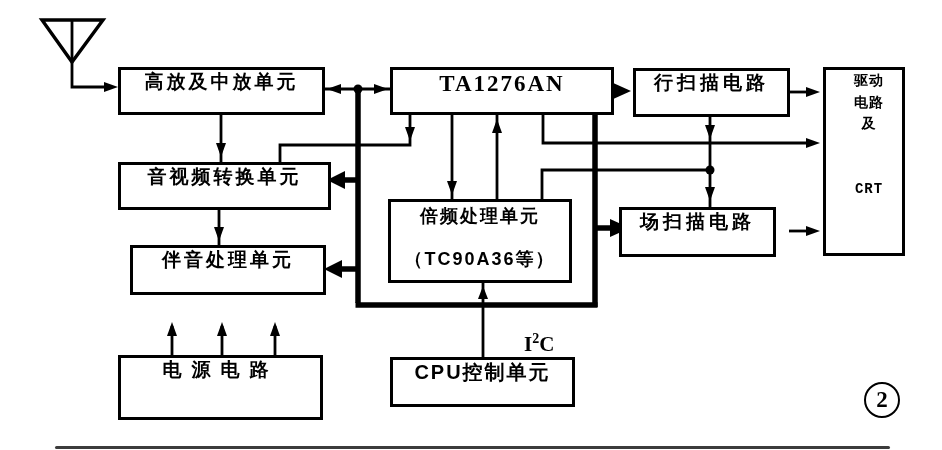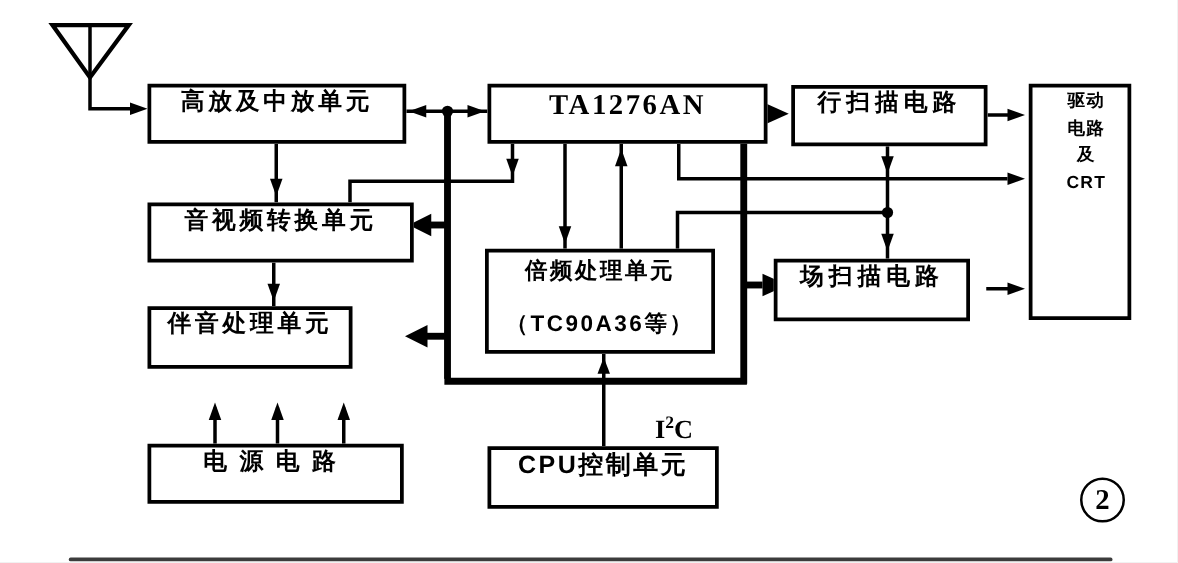--- a/index.html
+++ b/index.html
@@ -12,26 +12,26 @@
     position:absolute;z-index:1;background:#ffffff;border:3px solid #000;
     box-sizing:border-box;display:flex;align-items:center;justify-content:flex-start;
     flex-direction:column;color:#000;font-weight:700;font-size:19px;letter-spacing:3px;
     text-align:center;line-height:1.25;
   }
   .b-gaofang  {left:118px;top:67px; width:207px;height:48px;}
   .b-ta       {left:390px;top:67px; width:224px;height:48px;
                font-family:"Liberation Serif","DejaVu Serif",serif;font-size:23px;letter-spacing:2px;}
   .b-hang     {left:633px;top:68px; width:157px;height:49px;letter-spacing:4px;}
   .b-crt      {left:823px;top:67px; width:82px; height:189px;font-size:14px;line-height:1.55;letter-spacing:1px;padding-left:10px;}
-  .b-crt .crt-en{font-family:Liberation Sans, sans-serif;letter-spacing:1px;}
+  .b-crt .crt-en{font-family:Liberation Mono, monospace;letter-spacing:1px;margin-top:44px;}
   .b-yinshipin{left:118px;top:162px;width:213px;height:48px;}
   .b-beipin   {left:388px;top:199px;width:184px;height:84px;font-size:18px;letter-spacing:2px;line-height:1.6;gap:14px;}
   .b-chang    {left:619px;top:207px;width:157px;height:50px;letter-spacing:4px;}
-  .b-banyin   {left:118px;top:245px;width:164px;height:50px;}
-  .b-dianyuan {left:118px;top:355px;width:205px;height:48px;letter-spacing:10px;}
+  .b-banyin   {left:130px;top:245px;width:196px;height:50px;}
+  .b-dianyuan {left:118px;top:355px;width:205px;height:65px;letter-spacing:10px;}
   .b-cpu      {left:390px;top:357px;width:185px;height:50px;font-size:20px;letter-spacing:2px;}
   .lbl-i2c{
     position:absolute;left:524px;top:313px;z-index:2;color:#000;
     font-family:"Liberation Serif","DejaVu Serif",serif;font-weight:700;font-size:21px;margin-top:18px;
   }
   .lbl-i2c sup{font-size:14px;}
   .fig-num{
     position:absolute;left:864px;top:382px;width:36px;height:36px;z-index:2;
     border:2.5px solid #000;border-radius:50%;box-sizing:border-box;
     display:flex;align-items:center;justify-content:center;

